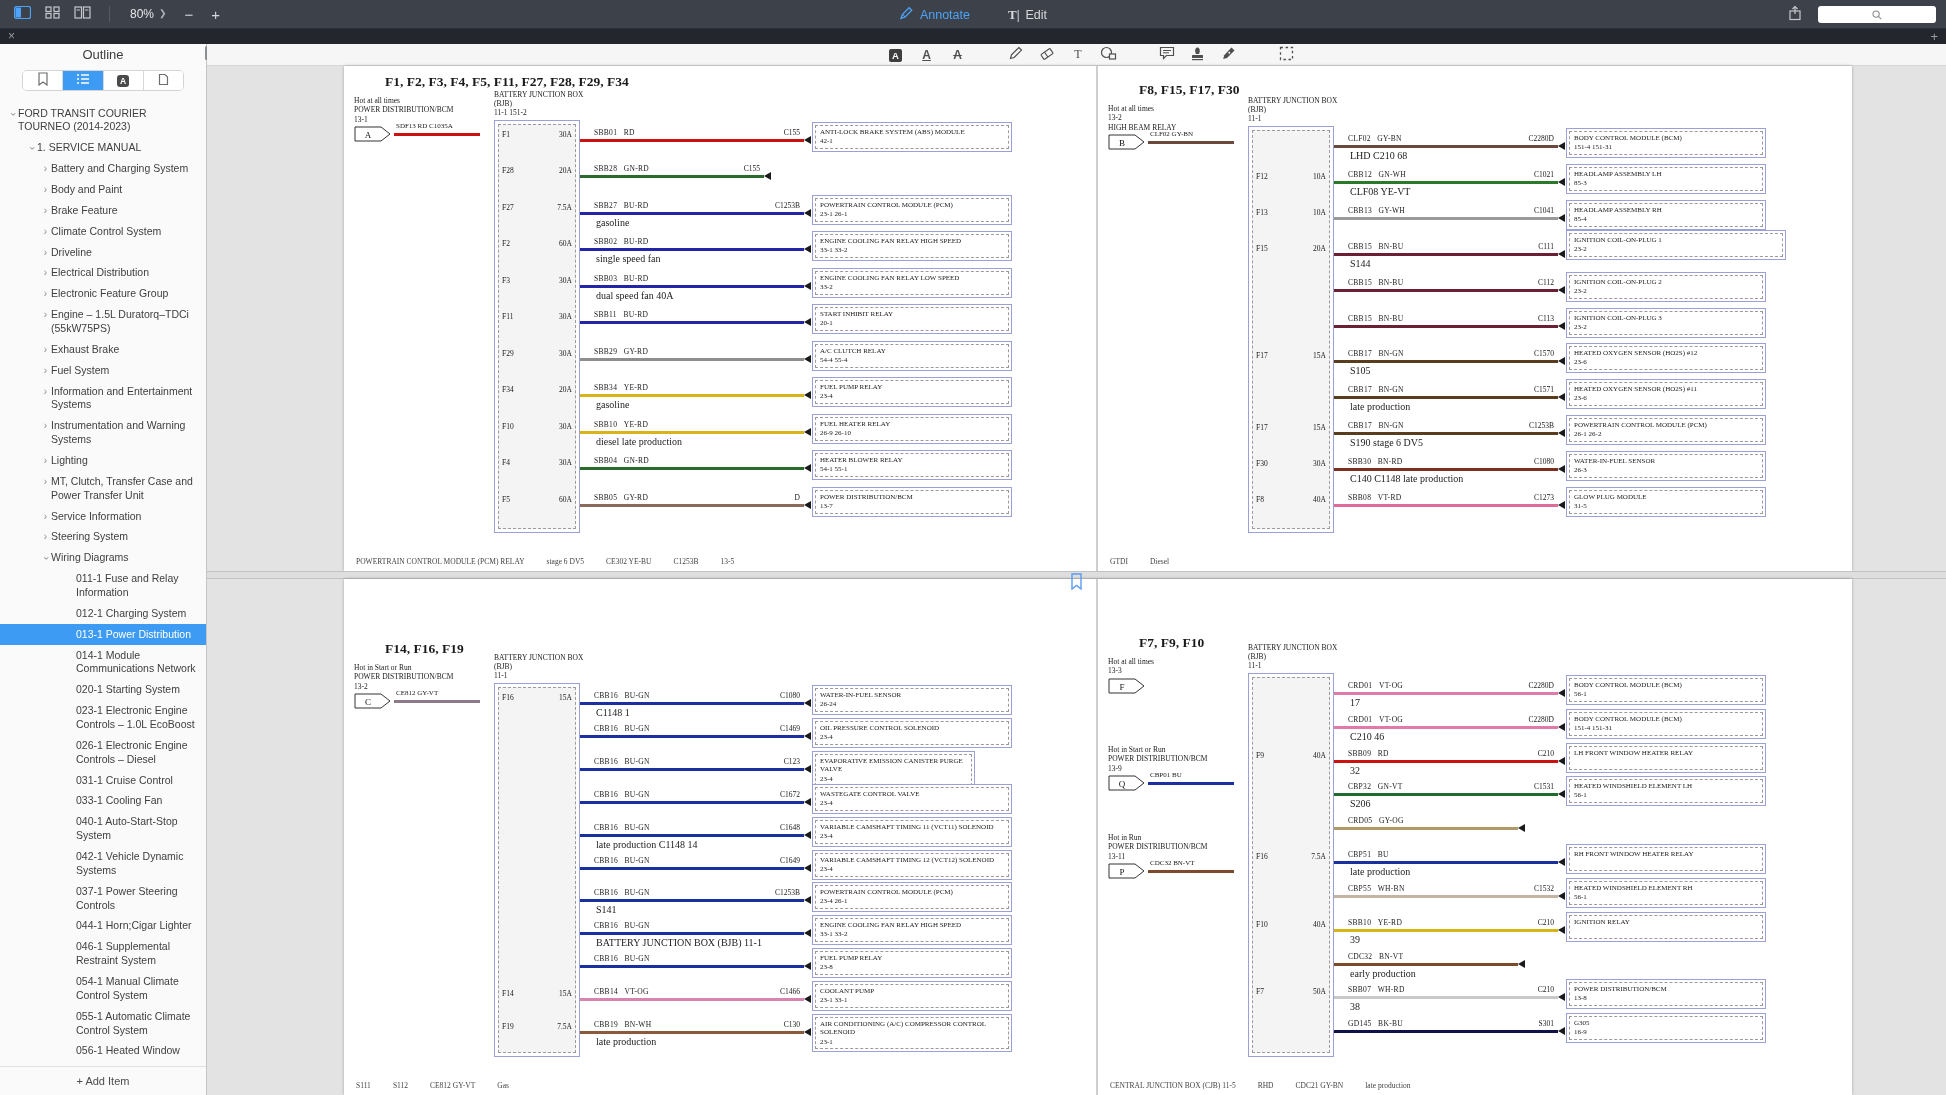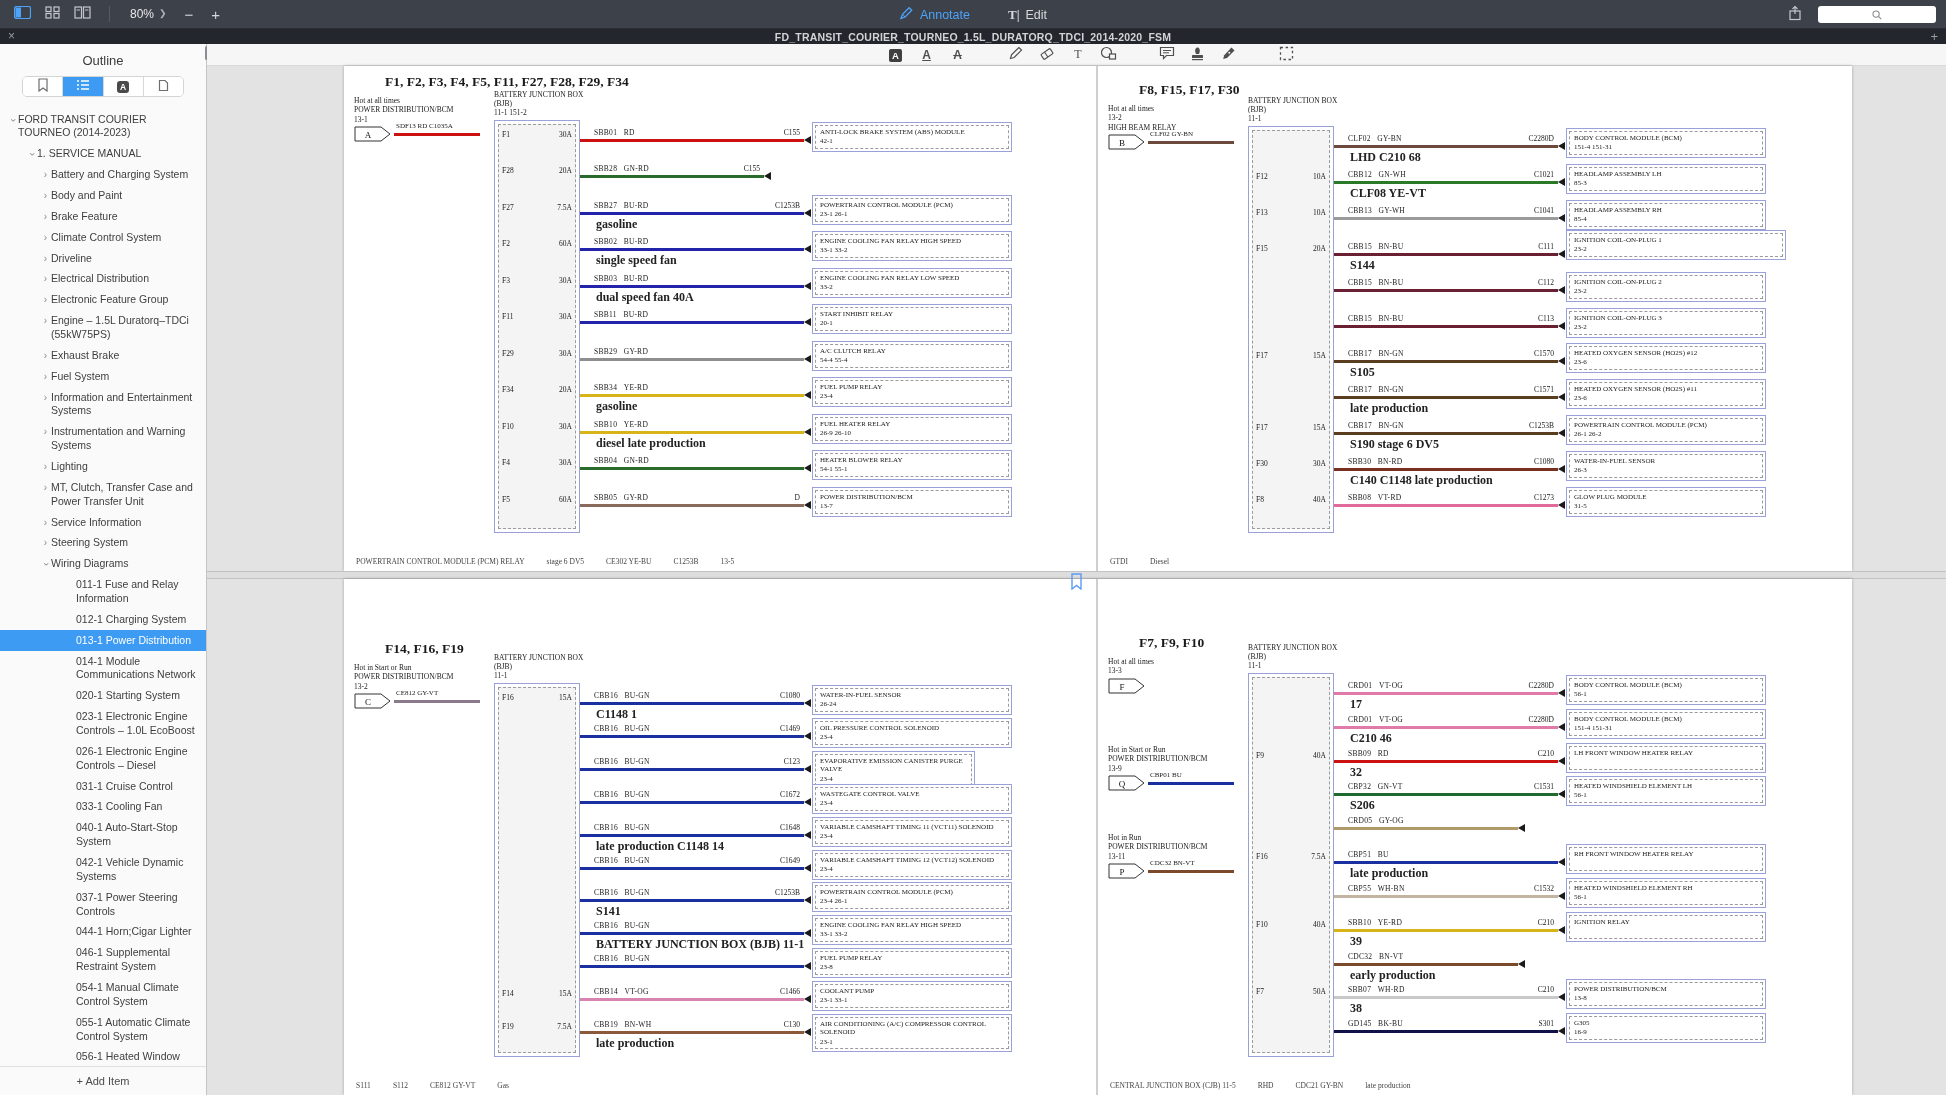--- a/index.html
+++ b/index.html
@@ -26,21 +26,21 @@
   
   .tabbar{position:absolute;left:0;top:29px;width:1946px;height:15px;background:#23262c;display:flex;align-items:center;}
   .tab-close{position:absolute;left:8px;color:#9a9ca1;font-size:12px;line-height:15px;}
   .tab-title{width:100%;text-align:center;color:#d2d3d6;font-size:10.5px;font-weight:bold;letter-spacing:.2px;}
   .tab-add{position:absolute;right:8px;color:#9a9ca1;font-size:13px;line-height:15px;}
 
   
   .main{position:absolute;left:0;top:44px;width:1946px;height:1051px;display:flex;}
   .sidebar{width:207px;height:100%;background:#fafafa;border-right:1px solid #c4c4c4;display:flex;flex-direction:column;position:relative;}
   .sb-grip{position:absolute;right:-2px;top:2px;width:3px;height:14px;background:#8a8d93;border-radius:2px;}
-  .sb-head{padding-top:9px;}
+  .sb-head{padding-top:3px;}
   .sb-title{text-align:center;font-size:13px;color:#3c3c3c;}
   .seg{display:flex;justify-content:center;margin:8px auto 6px;width:162px;border:1px solid #d4d4d4;border-radius:5px;overflow:hidden;background:#fff;}
   .seg-btn{flex:1;height:19px;display:flex;align-items:center;justify-content:center;border:none;background:#fff;border-right:1px solid #d8d8d8;padding:0;}
   .seg-btn:last-child{border-right:none;}
   .seg-btn.sel{background:#3e9bf4;}
   .g-annA{display:inline-flex;align-items:center;justify-content:center;width:12px;height:12px;border-radius:3px;background:#4a4a4a;color:#fff;font-size:8.5px;font-weight:bold;}
   .sb-tree{flex:1;overflow:hidden;padding-top:6px;}
   .tree-item{display:flex;align-items:flex-start;padding:3.5px 6px 3.5px 0;font-size:10.5px;line-height:1.32;color:#3e3e3e;cursor:default;}
   .tree-item .chev{width:11px;flex:0 0 11px;color:#8d8d8d;font-size:10px;line-height:1.3;text-align:center;}
   .tree-item .chev.down{transform:rotate(90deg);transform-origin:50% 55%;}
@@ -72,21 +72,21 @@
   .dg-src{position:absolute;left:10px;width:140px;}
   .dg-flagrow{position:relative;height:18px;margin-top:2px;}
   .dg-wirelabel{position:absolute;font-size:7px;white-space:nowrap;}
   .fusebox{position:absolute;border:1px solid #9aa0d8;background:#fff;}
   .fusebox .inner{position:absolute;inset:3px;border:1px dashed #9b9b9b;background:#f4f4f4;}
   .fb-label{position:absolute;font-size:7.5px;line-height:1.2;width:90px;}
   .fuse{position:absolute;display:flex;justify-content:space-between;font-size:7.5px;z-index:2;}
   .wire{position:absolute;height:3px;}
   .wlab{position:absolute;font-size:7.5px;white-space:nowrap;letter-spacing:.3px;}
   .conn{position:absolute;font-size:7.5px;text-align:right;white-space:nowrap;}
-  .wnote{position:absolute;font-size:12px;color:#222;white-space:nowrap;font-weight:bold;}
+  .wnote{position:absolute;font-size:10px;color:#222;white-space:nowrap;}
   .arrow{position:absolute;width:0;height:0;border-top:4px solid transparent;border-bottom:4px solid transparent;border-right:7px solid #1a1a1a;}
   .comp{position:absolute;border:1px solid #9aa0d8;background:#fff;padding:2px;}
   .comp-in{border:1px dashed #9b9b9b;padding:2px 4px;min-height:24px;}
   .comp-name{font-size:7px;line-height:1.2;text-transform:uppercase;}
   .comp-ref{font-size:7px;margin-top:1px;}
   .dg-notes{position:absolute;left:12px;bottom:5px;font-size:7.5px;color:#444;white-space:nowrap;}
   .dg-notes span{margin-right:22px;}
 </style>
 </head>
 <body>
@@ -157,21 +157,20 @@
             <circle cx="5" cy="5" r="3.4" fill="none" stroke="#8e8e8e" stroke-width="1.2"></circle>
             <line x1="7.6" y1="7.6" x2="10.6" y2="10.6" stroke="#8e8e8e" stroke-width="1.2"></line>
           </svg>
         <input value="" style="">
       </div>
     </div>
   </header>
 
   <div class="tabbar">
     <span class="tab-close">×</span>
-    <span class="tab-title">FD_TRANSIT_COURIER_TOURNEO_1.5L_DURATORQ_TDCI_2014-2020_FSM</span>
     <span class="tab-add">+</span>
   </div>
 
   <div class="main">
 
     <aside class="sidebar">
       <div class="sb-grip"></div>
       <div class="sb-head">
         <div class="sb-title">Outline</div>
         <div class="seg" id="seg">

